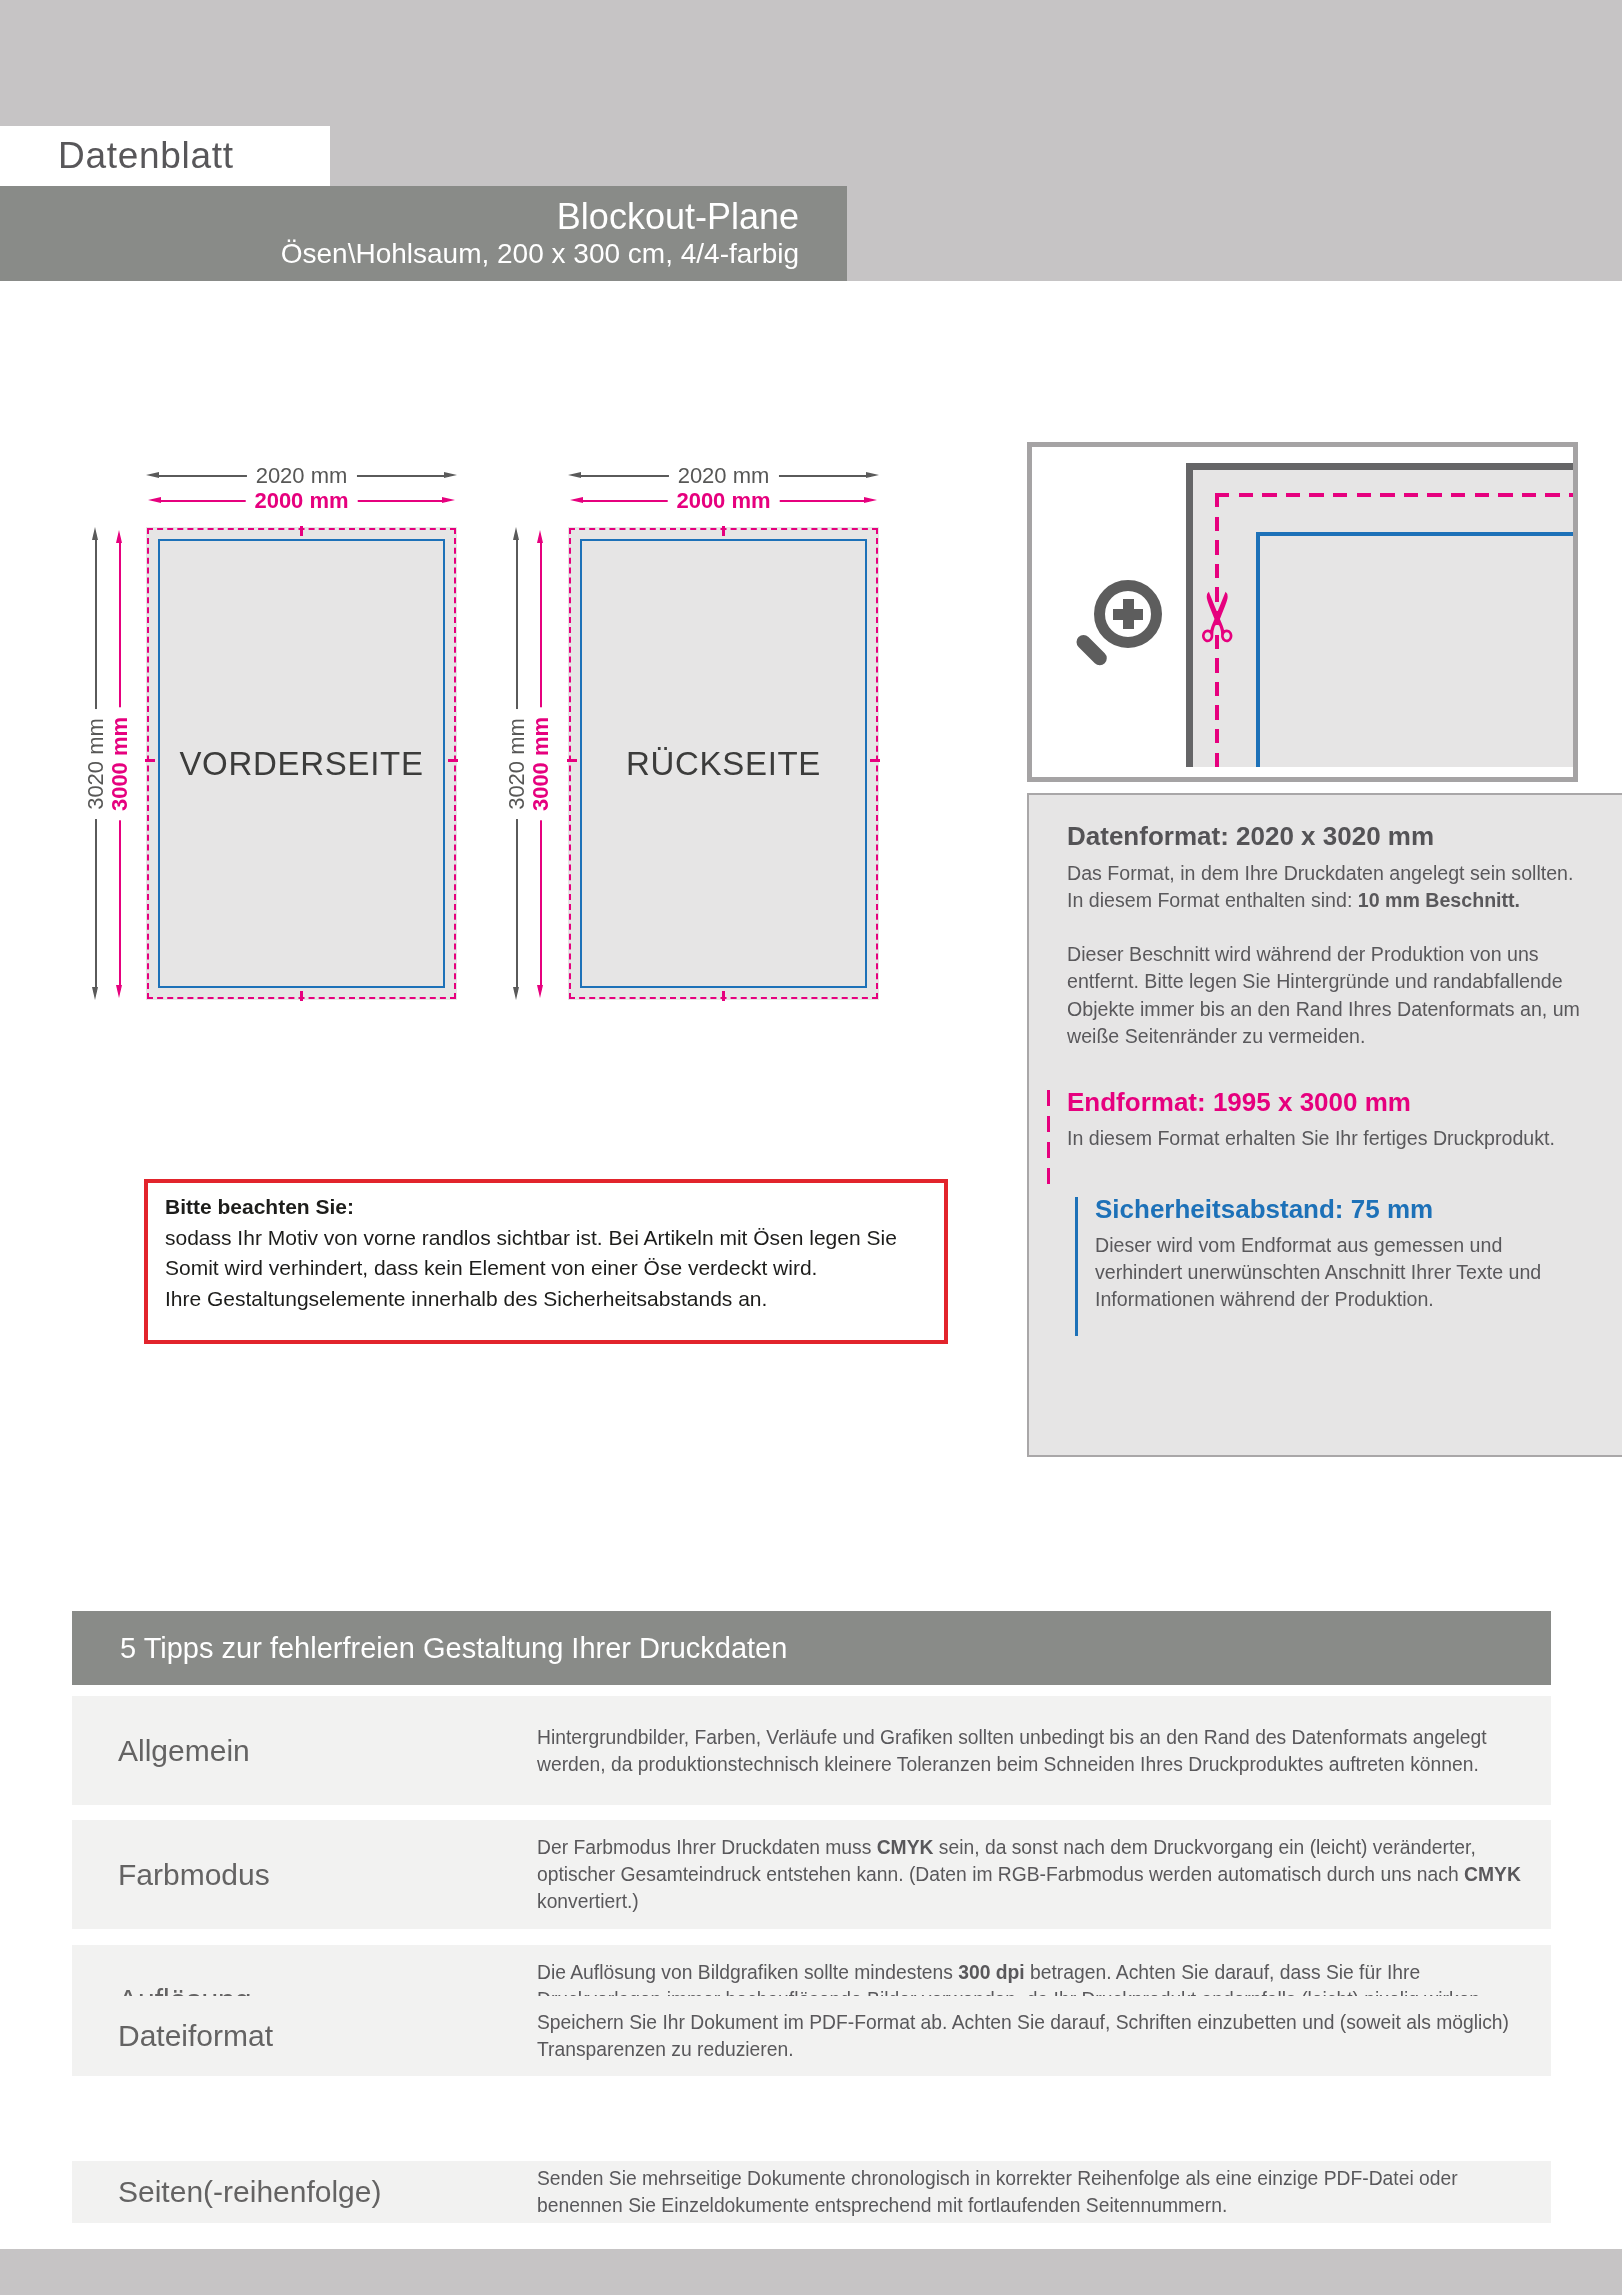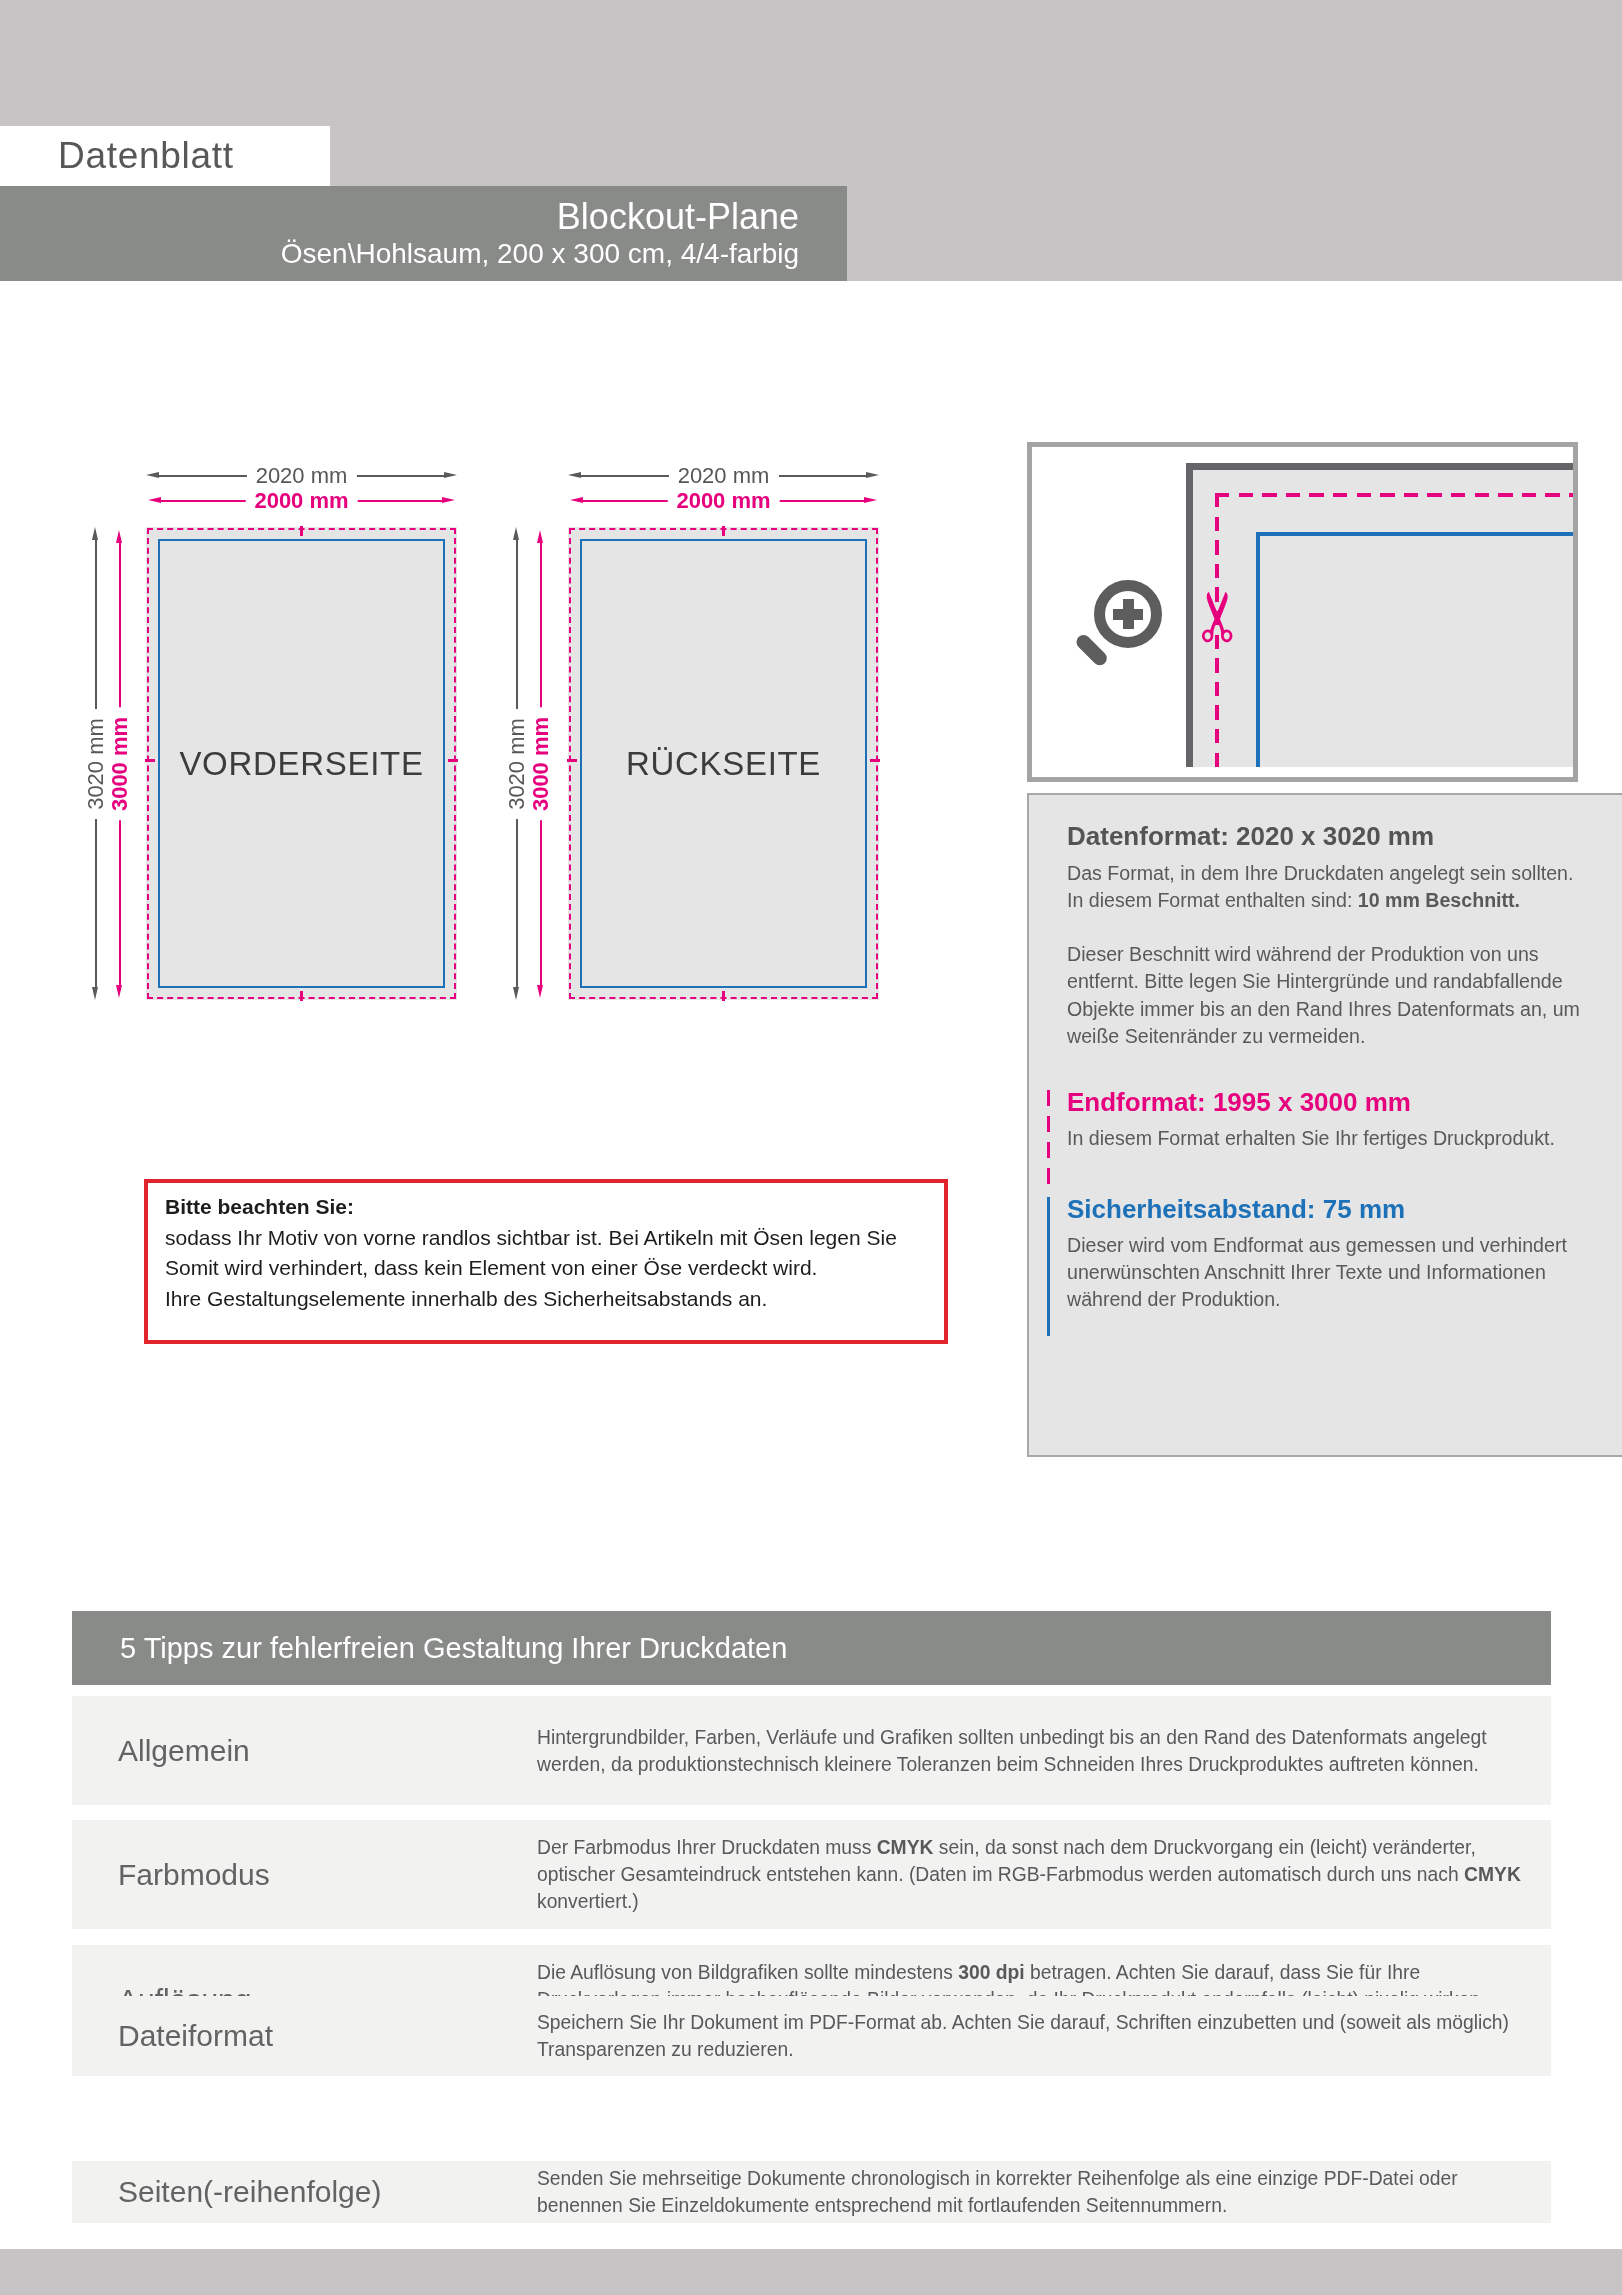--- a/index.html
+++ b/index.html
@@ -202,21 +202,21 @@
   <h2>Datenformat: 2020 x 3020 mm</h2>
   <p><span>Das Format, in dem Ihre Druckdaten angelegt sein sollten. In diesem Format enthalten sind: </span><span style="font-weight: 700;">10 mm Beschnitt.</span></p>
   <p style="margin-top:27.5px;">Dieser Beschnitt wird während der Produktion von uns entfernt. Bitte legen Sie Hintergründe und randabfallende Objekte immer bis an den Rand Ihres Datenformats an, um weiße Seitenränder zu vermeiden.</p>
 
   <div class="ip-block" style="margin-top:37px;">
     <span class="ip-bar bar-mag"></span>
     <h2 class="h-mag">Endformat: 1995 x 3000 mm</h2>
     <p>In diesem Format erhalten Sie Ihr fertiges Druckprodukt.</p>
   </div>
 
-  <div class="ip-block" style="margin-top:41px;">
+  <div class="ip-block" style="margin-top:41px;margin-left:28px;">
     <span class="ip-bar bar-blue"></span>
     <h2 class="h-blue">Sicherheitsabstand: 75 mm</h2>
     <p>Dieser wird vom Endformat aus gemessen und verhindert unerwünschten Anschnitt Ihrer Texte und Informationen während der Produktion.</p>
   </div>
 </div>
 
 <div class="abs notice">
   <div class="nb-head">Bitte beachten Sie:</div>
   <div>sodass Ihr Motiv von vorne randlos sichtbar ist. Bei Artikeln mit Ösen legen Sie</div>
   <div>Somit wird verhindert, dass kein Element von einer Öse verdeckt wird.</div>

